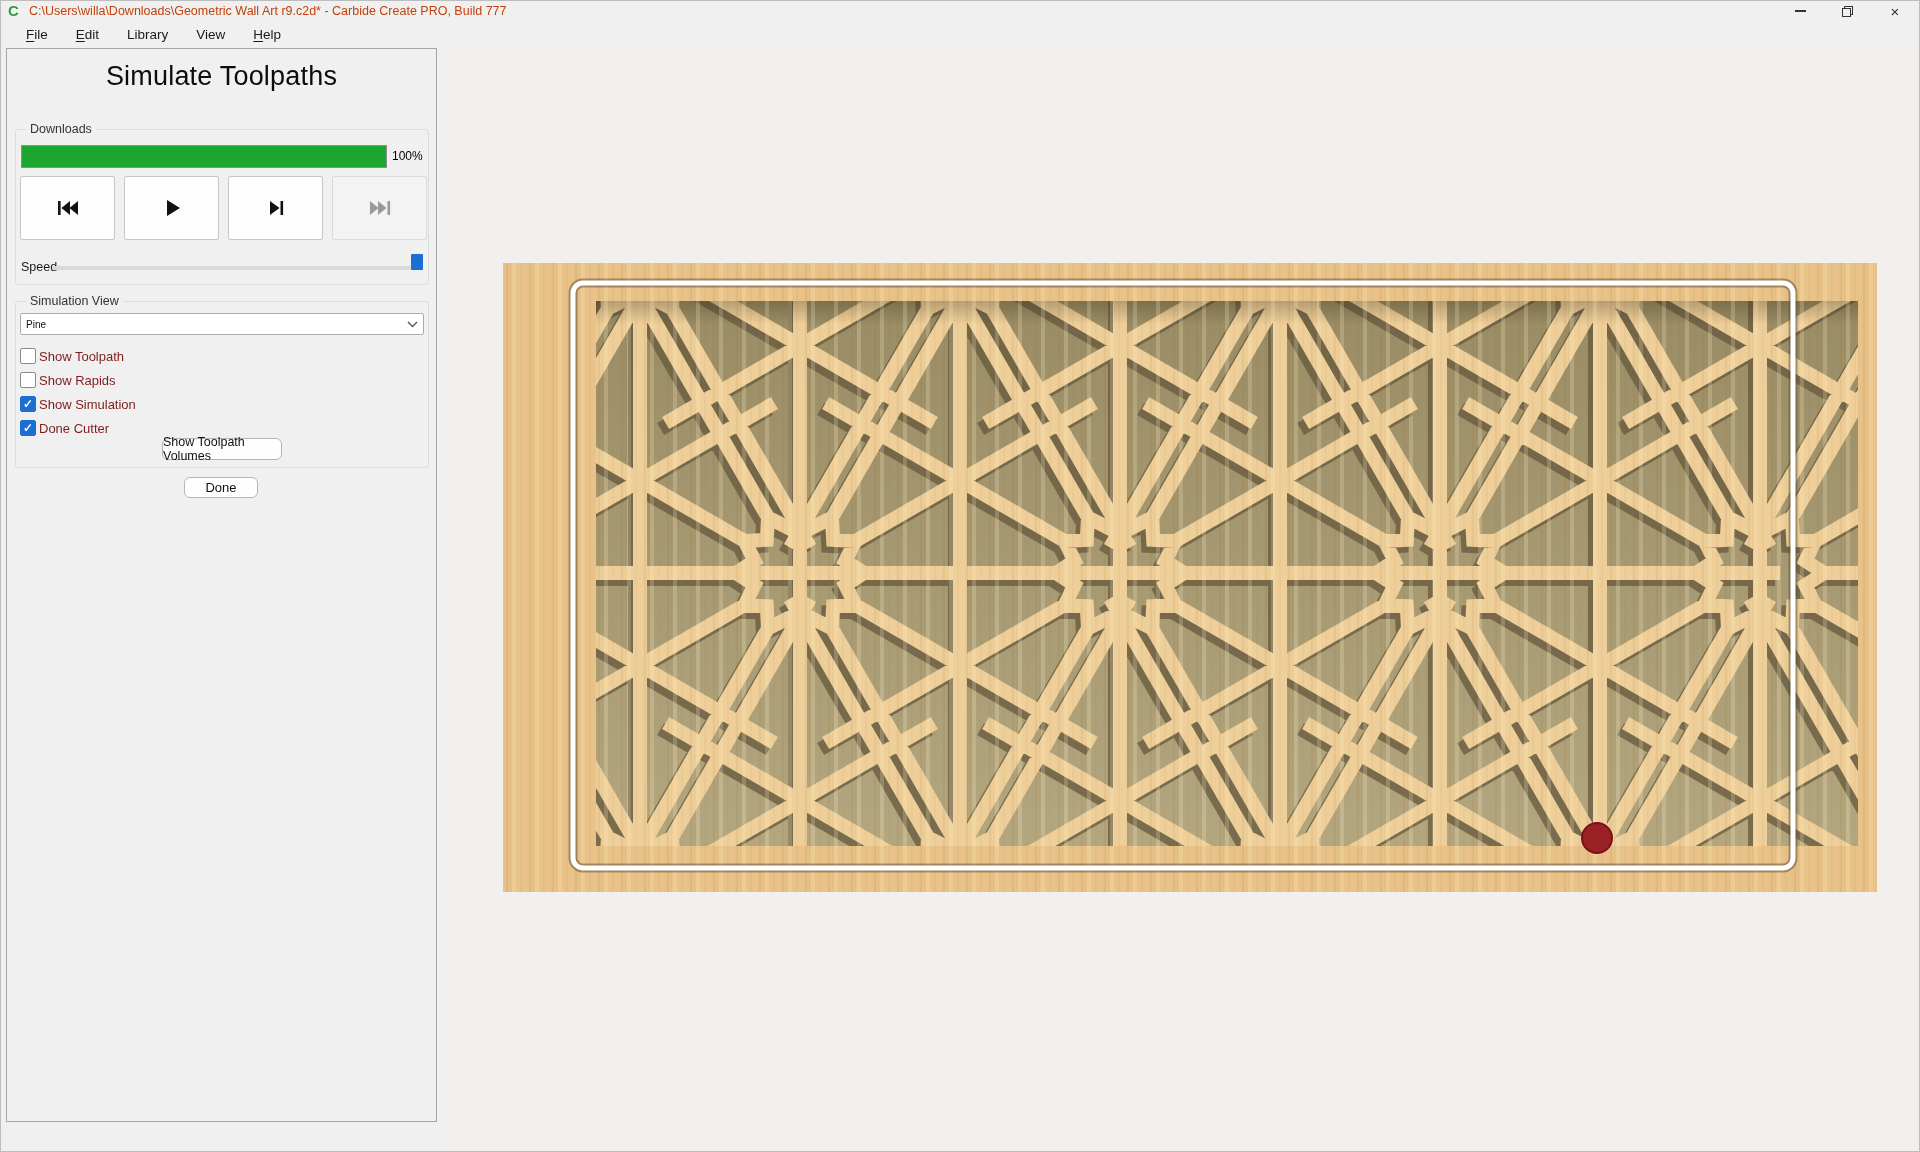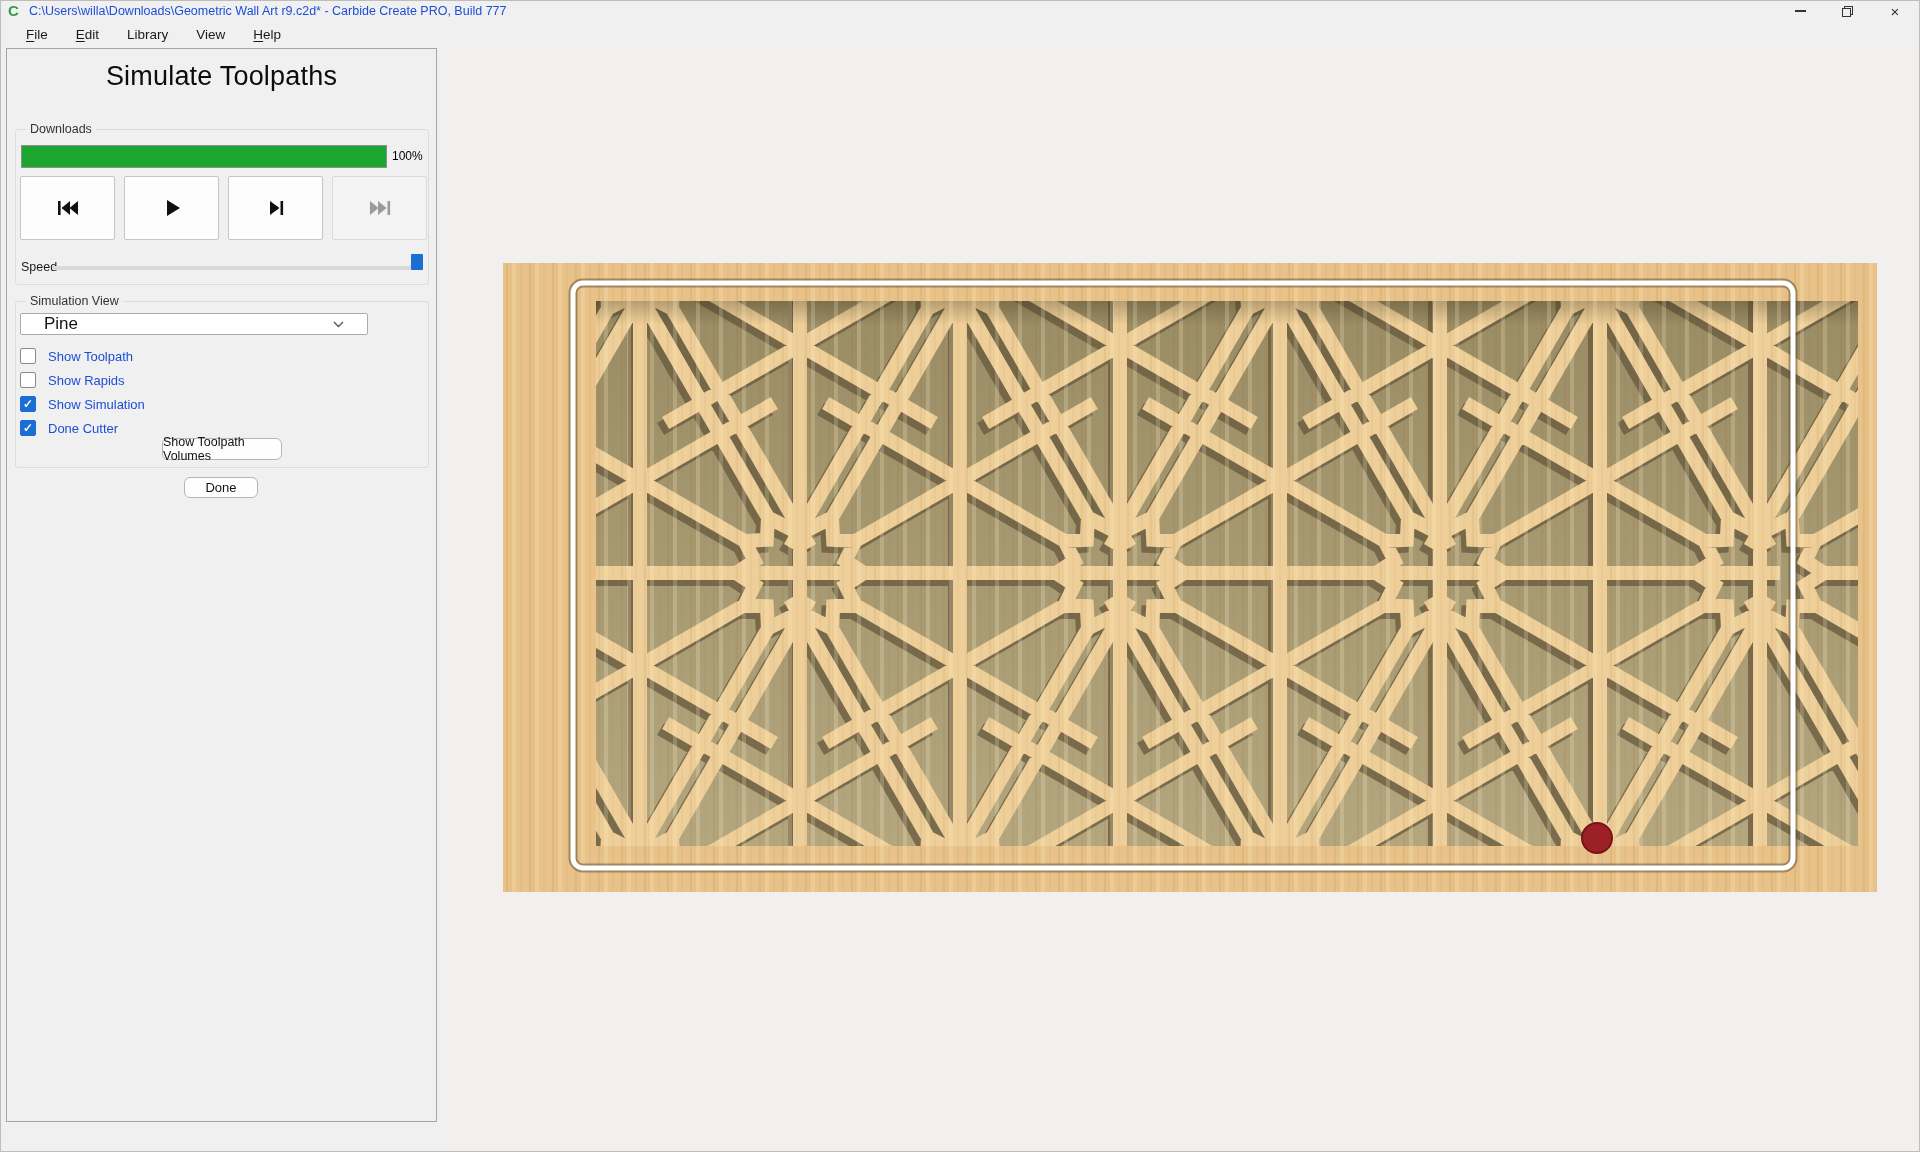--- a/index.html
+++ b/index.html
@@ -3,21 +3,21 @@
 <meta charset="utf-8">
 <style>
   * { margin:0; padding:0; box-sizing:border-box; }
   html,body { width:1920px; height:1152px; overflow:hidden;
     font-family:"Liberation Sans", sans-serif; background:#f0f0f0; position:relative; }
   .app-frame { position:absolute; inset:0; border:1px solid #bdbdbd; pointer-events:none; z-index:50; }
 
   
   .titlebar { position:absolute; left:0; top:0; width:1920px; height:22px; background:#f0f0f0; }
   .app-logo { position:absolute; left:8px; top:2px; font-size:15px; font-weight:800; color:#2f9e41; line-height:18px; }
-  .title-text { position:absolute; left:29px; top:4px; font-size:12.5px; color:#1d4ed8; white-space:nowrap; }
+  .title-text { position:absolute; left:29px; top:4px; font-size:12.5px; color:#c2410c; white-space:nowrap; }
   .winbtn { position:absolute; top:0; width:46px; height:22px; display:flex; align-items:center; justify-content:center; color:#333; }
   .winbtn.min   { left:1777px; }
   .winbtn.rest  { left:1824px; }
   .winbtn.close { left:1872px; font-size:15px; }
   .minbar { width:11px; height:1.5px; background:#333; }
   .restico { position:relative; width:11px; height:11px; }
   .restico .r1 { position:absolute; left:0; bottom:0; width:9px; height:9px; border:1.2px solid #333; background:#f0f0f0; }
   .restico .r2 { position:absolute; right:0; top:0; width:9px; height:9px; border:1.2px solid #333; }
 
   
@@ -43,30 +43,30 @@
             display:flex; align-items:center; justify-content:center; }
   .pb-btn svg { display:block; }
   .pb-btn .ic { fill:#111; }
   .pb-btn.disabled { background:#f3f3f3; border-color:#dadada; }
   .pb-btn.disabled .ic { fill:#9a9a9a; }
 
   .speed-label { position:absolute; left:5px; top:130px; font-size:12.5px; color:#1a1a1a; }
   .speed-track { position:absolute; left:36px; top:136px; width:371px; height:4px; background:#d9d9d9; border-radius:2px; }
   .speed-handle { position:absolute; top:124px; width:12px; height:16px; background:#1b6fd2; border-radius:1px; }
 
-  .select { position:absolute; left:4px; top:11px; width:348px; height:22px; background:#fff; border:1px solid #ababab; border-radius:2px;
-            display:flex; align-items:center; padding:0 23px; font-size:17px; color:#111; }
+  .select { position:absolute; left:4px; top:11px; width:404px; height:22px; background:#fff; border:1px solid #ababab; border-radius:2px;
+            display:flex; align-items:center; padding:0 5px; font-size:10px; color:#111; }
   .select .chev { margin-left:auto; }
 
   .cb-row { position:absolute; left:4px; height:20px; display:flex; align-items:center; }
   .cb { width:16px; height:16px; border:1px solid #8a8a8a; border-radius:2px; background:#fff; display:flex; align-items:center; justify-content:center;
         font-size:12px; color:#fff; line-height:1; }
   .cb.checked { background:#1b6fd2; border-color:#1b6fd2; }
   .cb.checked::after { content:"\2713"; font-weight:bold; }
-  .cb-label { margin-left:12px; font-size:13px; color:#1d4ed8; }
+  .cb-label { margin-left:3px; font-size:13px; color:#7f1d1d; }
 
   .push-btn { background:#fefefe; border:1px solid #b5b5b5; border-radius:6px; font-size:12.5px; color:#111;
               display:flex; align-items:center; justify-content:center; font-family:"Liberation Sans",sans-serif; }
   .btn-volumes { position:absolute; left:146px; top:136px; width:120px; height:22px; }
   .btn-done    { position:absolute; left:177px; top:428px; width:74px;  height:21px; font-size:13px; }
 
   
   .viewport { position:absolute; left:437px; top:46px; width:1483px; height:1106px; background:#f1f0ee; }
   .wood-svg { position:absolute; left:66px; top:217px; }
 </style>

